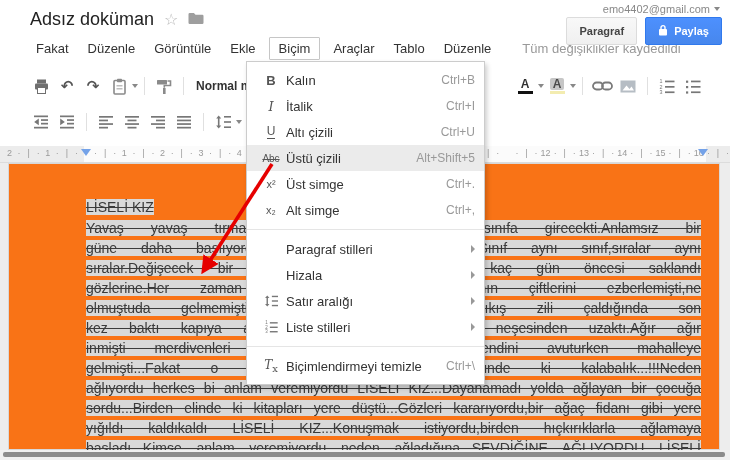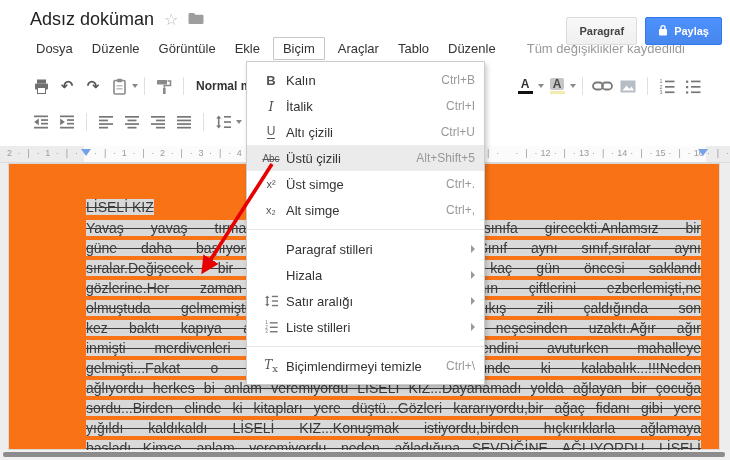--- a/index.html
+++ b/index.html
@@ -64,20 +64,24 @@
   .mi-x{font-size:11px;color:#555;}
   .mi-t{font-size:12px;color:#555;font-family:"DejaVu Serif",serif;}
   
   .arrow-layer{position:absolute;left:0;top:0;width:730px;height:460px;z-index:99;pointer-events:none;}
 </style>
 </head>
 <body>
 
 <div class="app">
 
+  <div class="account">
+    <span>emo4402@gmail.com</span>
+    <span class="caret"></span>
+  </div>
 
   <div class="titlerow">
     <span class="doctitle">Adsız doküman</span>
     <span class="star">☆</span>
     <span><svg width="16" height="13" viewBox="0 0 16 13">
           <path d="M0.5 2.2 a1.2 1.2 0 0 1 1.2-1.2 h4.2 l1.6 1.7 h6.8 a1.2 1.2 0 0 1 1.2 1.2 v6.9 a1.2 1.2 0 0 1 -1.2 1.2 H1.7 a1.2 1.2 0 0 1 -1.2-1.2 z" fill="#9e9e9e"></path>
         </svg></span>
   </div>
 
   <div class="btnrow">
@@ -87,21 +91,21 @@
     <div class="btn blue">
       <span><svg width="10" height="12" viewBox="0 0 10 12">
             <rect x="1" y="5" width="8" height="6.4" rx="1" fill="#fff"></rect>
             <path d="M3 5.2 V3.6 a2 2 0 0 1 4 0 V5.2" fill="none" stroke="#fff" stroke-width="1.4"></path>
           </svg></span>
       <span>Paylaş</span>
     </div>
   </div>
 
   <div class="menubar" id="menubar">
-      <span class="menu-top">Dosya</span>
+      <span class="menu-top">Fakat</span>
       <span class="menu-top">Düzenle</span>
       <span class="menu-top">Görüntüle</span>
       <span class="menu-top">Ekle</span>
       <span class="menu-top active">Biçim</span>
       <span class="menu-top">Araçlar</span>
       <span class="menu-top">Tablo</span>
       <span class="menu-top">Düzenle</span>
       <span class="savestatus">Tüm değişiklikler kaydedildi</span>
     </div>
 

